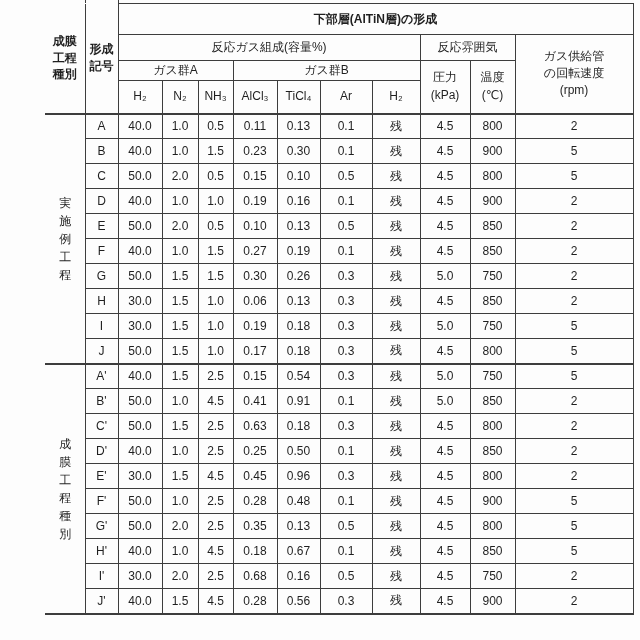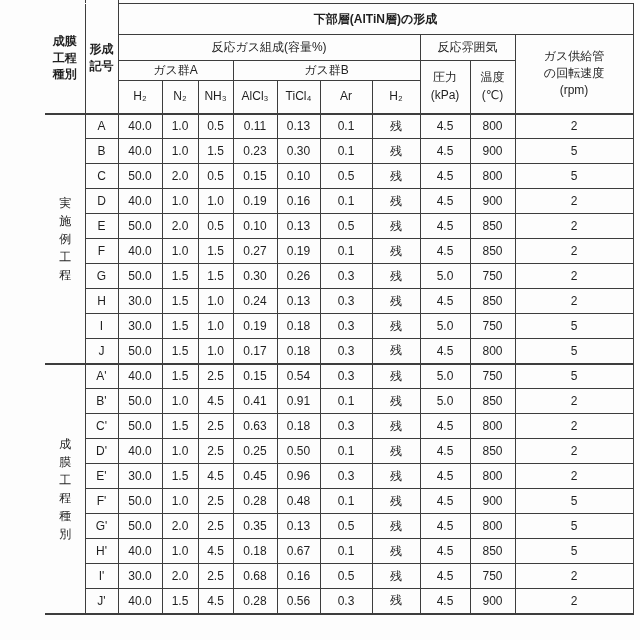--- a/index.html
+++ b/index.html
@@ -217,21 +217,21 @@
             <td>残</td>
             <td>5.0</td>
             <td>750</td>
             <td>2</td>
           </tr>
           <tr>
             <td>H</td>
             <td>30.0</td>
             <td>1.5</td>
             <td>1.0</td>
-            <td>0.24</td>
+            <td>0.06</td>
             <td>0.13</td>
             <td>0.3</td>
             <td>残</td>
             <td>4.5</td>
             <td>850</td>
             <td>2</td>
           </tr>
           <tr>
             <td>I</td>
             <td>30.0</td>

